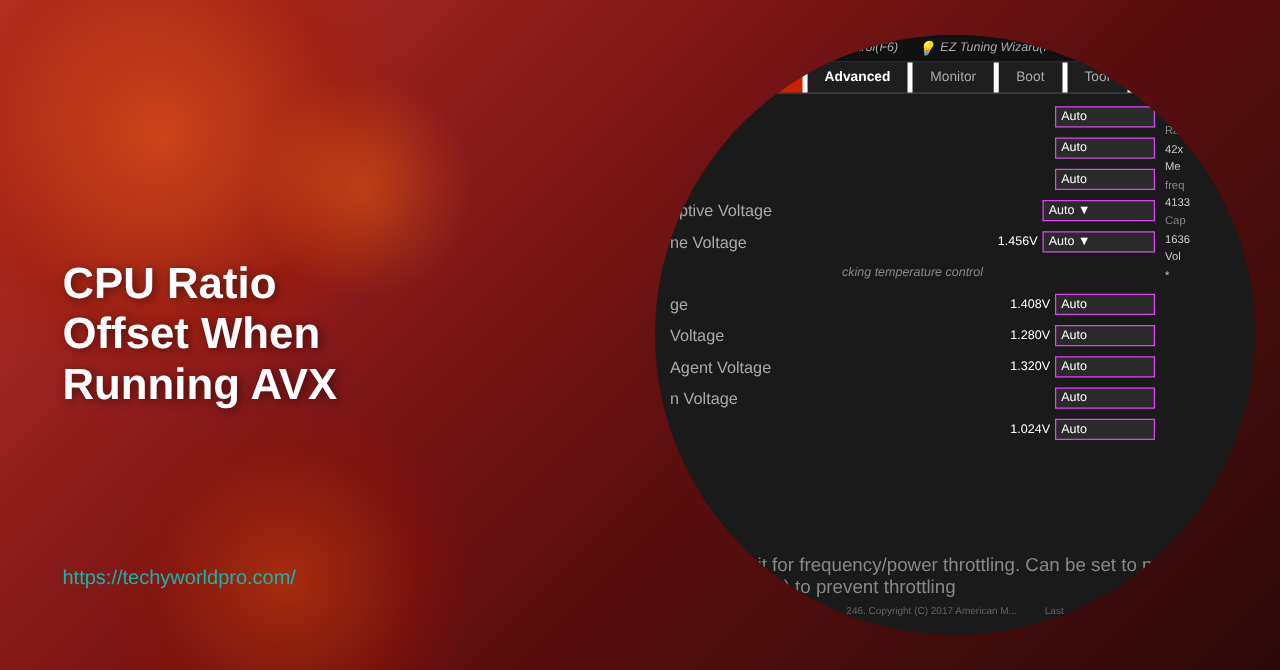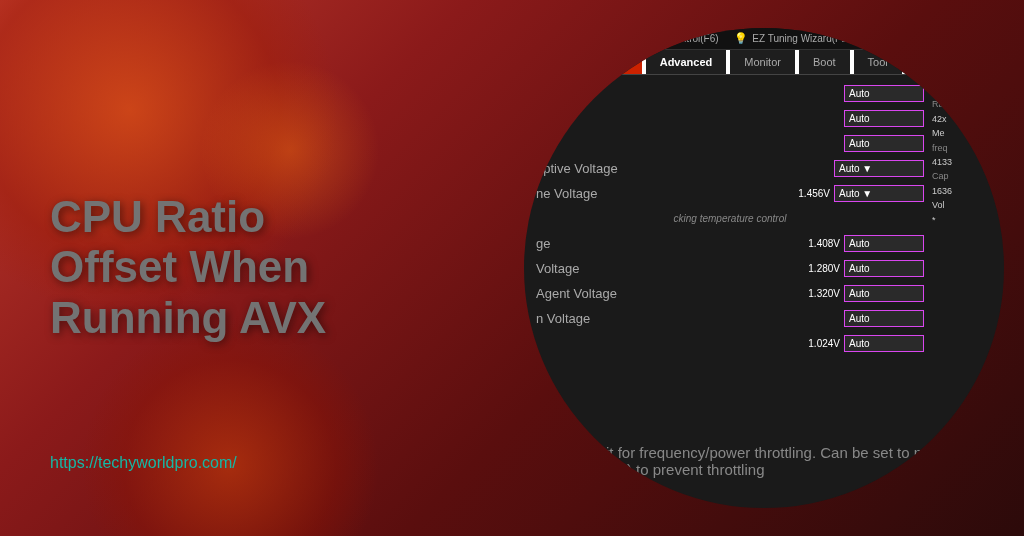--- a/index.html
+++ b/index.html
@@ -63,23 +63,23 @@
       top: 0;
       bottom: 0;
       width: 480px;
       display: flex;
       flex-direction: column;
       justify-content: center;
       z-index: 10;
     }
 
     .main-title {
-      font-size: 44px;
+      font-size: 35px;
       font-weight: 900;
-      color: #737373;
+      color: #ffffff;
       line-height: 1.15;
       text-shadow: 2px 2px 8px rgba(0,0,0,0.5);
       margin-bottom: 20px;
       margin-top: 19px;
     }
 
     .website-link {
       color: #14b8a6;
       font-size: 16px;
       cursor: pointer;
@@ -120,20 +120,21 @@
       color: #cccccc;
       border-bottom: 1px solid #333;
     }
 
     .bios-menubar .menu-item {
       display: flex;
       align-items: center;
       gap: 4px;
       color: #aaaaaa;
       font-size: 10px;
+      font-style: italic;
     }
 
     .bios-menubar .menu-item .icon {
       color: #ffaa00;
       font-size: 11px;
     }
 
     
     .bios-nav {
       background: #1e1e1e;
@@ -373,15 +374,19 @@
           <div>Vol</div>
           <div>*</div>
         </div>
       </div>
     </div>
 
     <div class="bios-footer">
       <span>current limit for frequency/power throttling. Can be set to maximum value (255.50) to prevent throttling</span>
     </div>
 
+    <div class="bios-copyright">
+      <span>246. Copyright (C) 2017 American M...</span>
+      <span style="margin-left:20px;">Last</span>
+    </div>
 
   </div>
 </div>
 
 </body></html>

